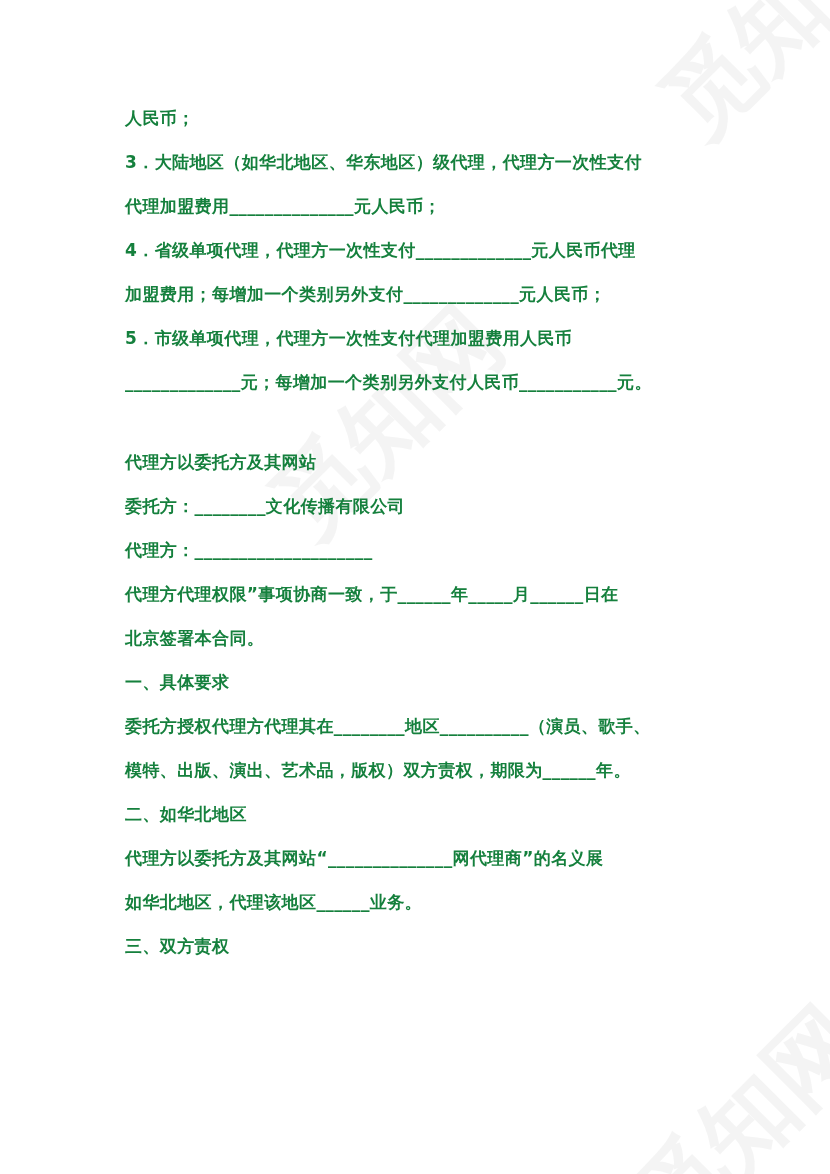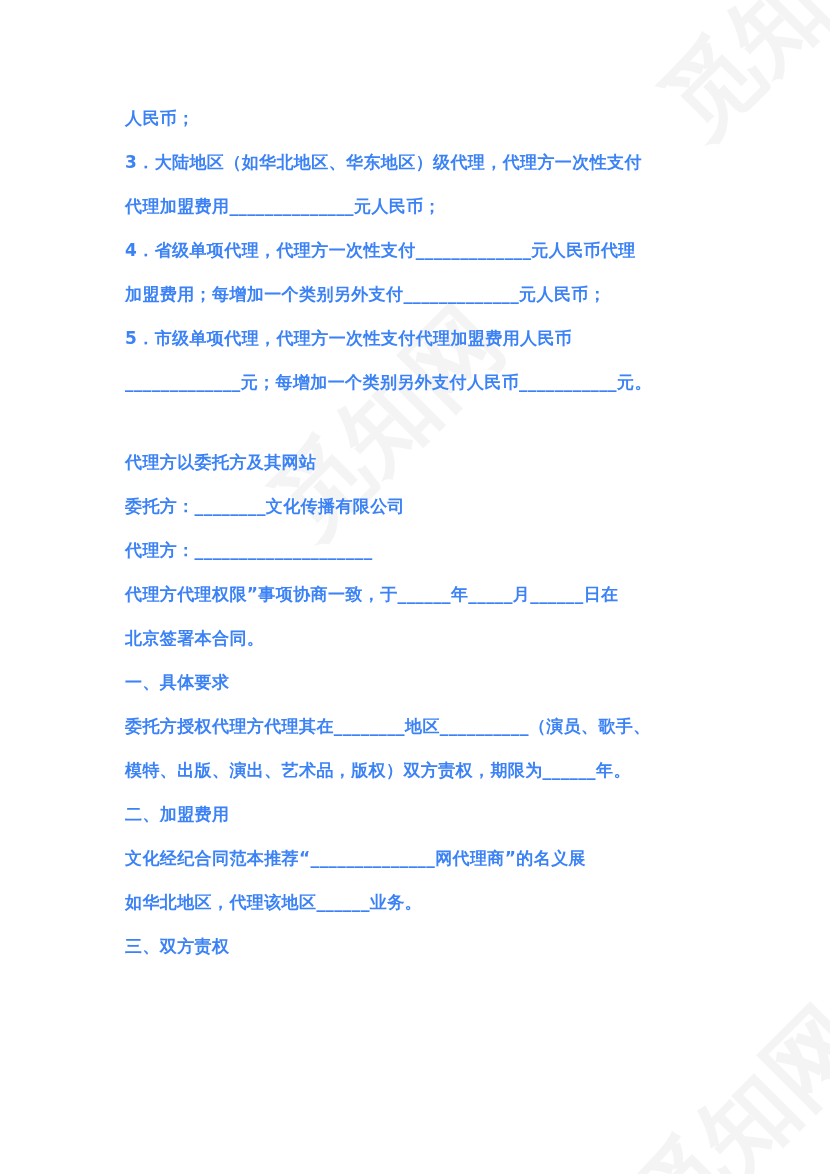--- a/index.html
+++ b/index.html
@@ -22,21 +22,21 @@
   .content {
     position: absolute;
     left: 125px;
     top: 96px;
     width: 600px;
   }
   .doc-line {
     margin: 0;
     font-size: 17px;
     font-weight: 700;
-    color: #3b82f6;
+    color: #15803d;
     line-height: 44px;
     white-space: nowrap;
     letter-spacing: 0.4px;
   }
   .section-gap {
     margin-top: 36px;
   }
   .watermark {
     position: absolute;
     font-size: 92px;
@@ -80,19 +80,19 @@
     <p class="doc-line">5．市级单项代理，代理方一次性支付代理加盟费用人民币</p>
     <p class="doc-line">_____________元；每增加一个类别另外支付人民币___________元。</p>
     <p class="doc-line section-gap">代理方以委托方及其网站</p>
     <p class="doc-line">委托方：________文化传播有限公司</p>
     <p class="doc-line">代理方：____________________</p>
     <p class="doc-line">代理方代理权限”事项协商一致，于______年_____月______日在</p>
     <p class="doc-line">北京签署本合同。</p>
     <p class="doc-line">一、具体要求</p>
     <p class="doc-line">委托方授权代理方代理其在________地区__________（演员、歌手、</p>
     <p class="doc-line">模特、出版、演出、艺术品，版权）双方责权，期限为______年。</p>
-    <p class="doc-line">二、加盟费用</p>
-    <p class="doc-line">文化经纪合同范本推荐“______________网代理商”的名义展</p>
+    <p class="doc-line">二、如华北地区</p>
+    <p class="doc-line">代理方以委托方及其网站“______________网代理商”的名义展</p>
     <p class="doc-line">如华北地区，代理该地区______业务。</p>
     <p class="doc-line">三、双方责权</p>
   </div>
 
 </div>
 
 </body></html>

